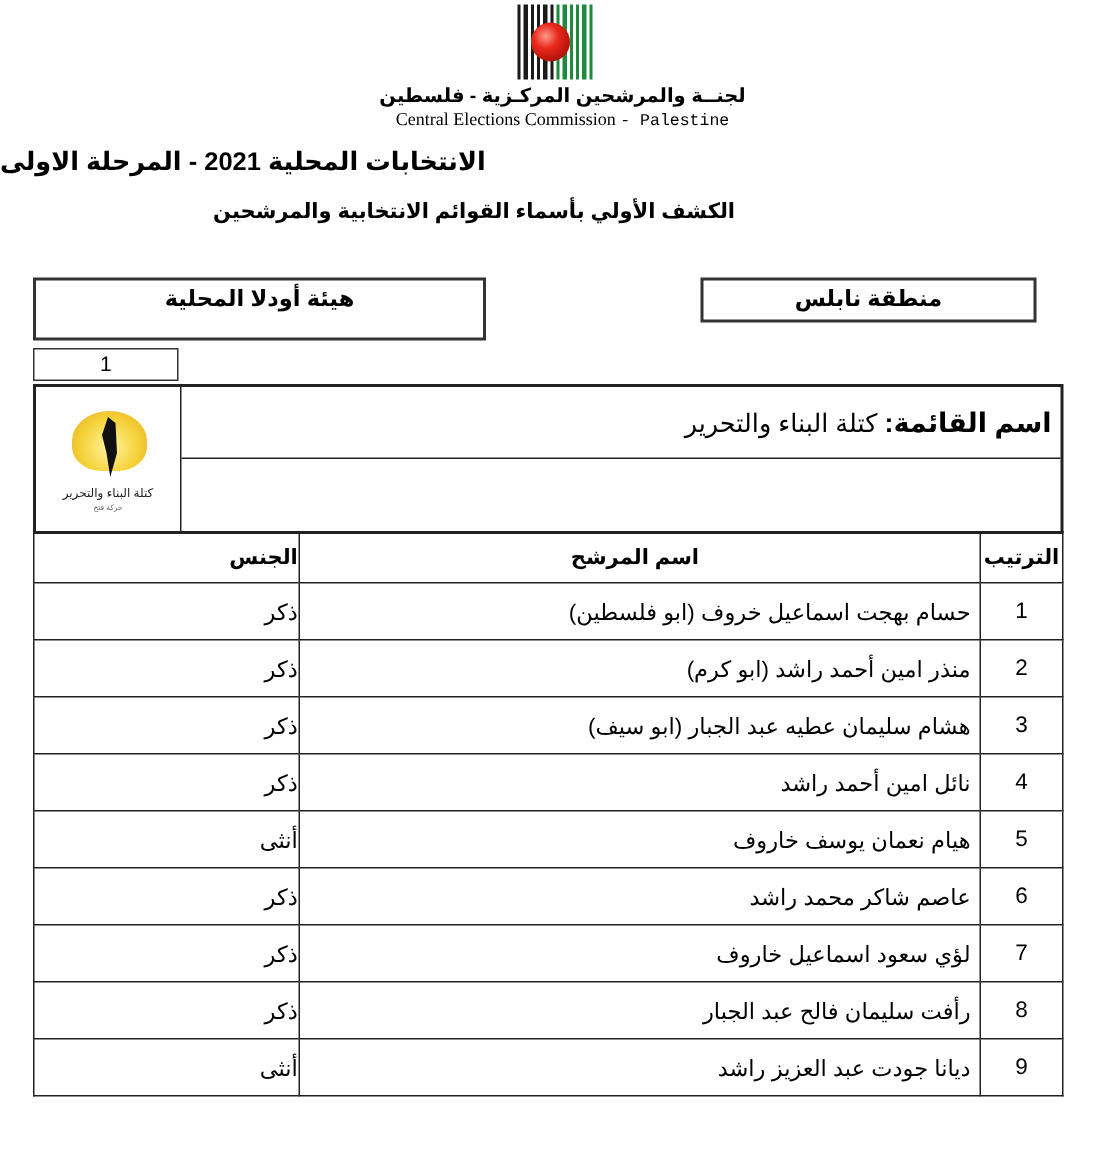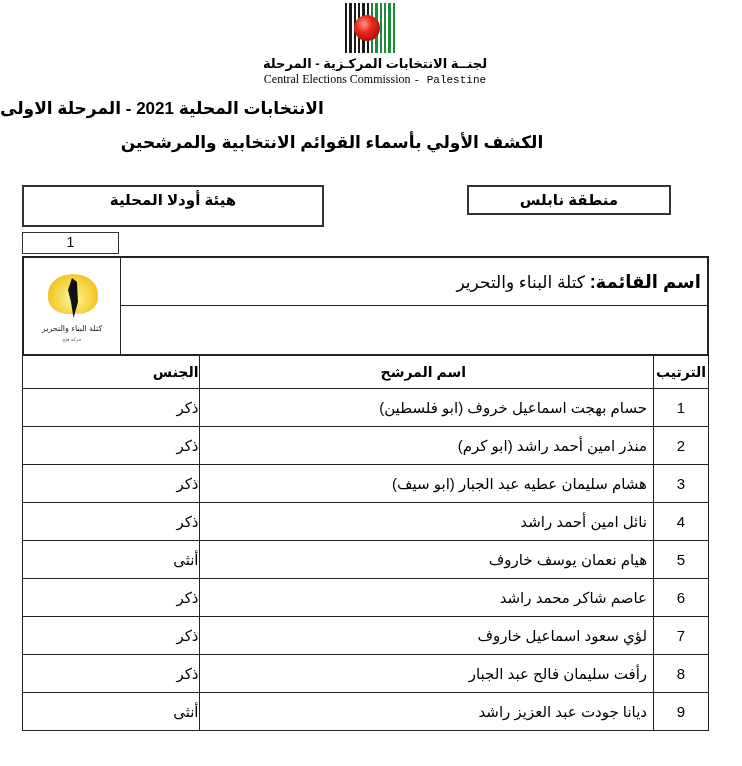--- a/index.html
+++ b/index.html
@@ -7,24 +7,24 @@
   .abs { position:absolute; }
   .logo-wrap { left:340px; top:3px; width:62px; height:52px; }
   .bars { position:absolute; left:5px; top:0; width:50px; height:50px; display:flex; gap:2px; }
   .bar { width:3px; height:50px; }
   .ball { position:absolute; left:14px; top:12px; width:26px; height:26px; border-radius:50%;
           background:radial-gradient(circle at 38% 35%, #ff9a8a 0%, #e8291c 35%, #b01208 75%, #7a0a04 100%); }
   .org-ar { left:250px; top:56px; width:250px; text-align:center; font-size:13px; font-weight:bold; direction:rtl; }
   .org-en { left:250px; top:72px; width:250px; text-align:center; font-size:12px; font-family:"Liberation Serif", serif; }
   .org-en .small { font-size:11px;font-family:Liberation Mono, monospace; }
   .title1 { left:0; top:98px; width:742px; text-align:left; font-size:17px; font-weight:bold; direction:rtl; }
-  .title2 { left:16px; top:132px; width:632px; text-align:center; font-size:17px; font-weight:bold; direction:rtl; }
+  .title2 { left:0; top:132px; width:632px; text-align:center; font-size:14px; font-weight:bold; direction:rtl; }
   .box { border:2px solid #333; box-sizing:border-box; text-align:center; font-weight:bold; font-size:15px; direction:rtl; line-height:26px; }
   .box-auth { left:22px; top:185px; width:302px; height:42px; }
-  .box-region { left:467px; top:185px; width:204px; height:30px; }
+  .box-region { left:467px; top:185px; width:224px; height:30px; }
   .box-num { left:22px; top:232px; width:97px; height:22px; font-weight:normal; font-size:14px; line-height:18px; border-width:1.5px; }
   .list-box { left:22px; top:256px; width:687px; height:100px; border:2px solid #222; box-sizing:border-box; }
   .logo-cell { position:absolute; left:0; top:0; width:96px; height:96px; border-right:1.5px solid #222; }
   .party-emblem { position:absolute; left:18px; top:10px; width:62px; height:62px; }
   .emblem-sun { position:absolute; left:6px; top:6px; width:50px; height:40px; border-radius:50% 50% 40% 40%;
                background:radial-gradient(circle at 50% 60%, #fff3a0 0%, #f5d23a 55%, #e6a91a 100%); }
   .emblem-map { position:absolute; left:26px; top:10px; width:10px; height:40px; background:#111; clip-path:polygon(40% 0, 90% 10%, 100% 60%, 55% 100%, 30% 60%, 0 30%); }
   .emblem-text { position:absolute; left:0; top:66px; width:96px; text-align:center; font-size:8px; direction:rtl; color:#222; }
   .emblem-sub { position:absolute; left:0; top:78px; width:96px; text-align:center; font-size:5px; color:#666; }
   .list-row { position:absolute; left:97px; right:0; height:48px; box-sizing:border-box; direction:rtl; padding-right:6px; font-size:17px; line-height:48px; }
@@ -53,21 +53,21 @@
     <div class="bar" style="background:#1a1a1a"></div>
     <div class="bar" style="background:#1e8a3c"></div>
     <div class="bar" style="background:#1e8a3c"></div>
     <div class="bar" style="background:#1e8a3c"></div>
     <div class="bar" style="background:#1e8a3c"></div>
     <div class="bar" style="background:#1e8a3c"></div>
     <div class="bar" style="background:#1e8a3c"></div>
   </div>
   <div class="ball"></div>
 </div>
-<div class="abs org-ar">لجنــة الانتخابات المركـزية - المرحلة</div>
+<div class="abs org-ar">لجنــة والمرشحين المركـزية - فلسطين</div>
 <div class="abs org-en">
   <span>Central Elections Commission</span>
   <span class="small">- Palestine</span>
 </div>
 
 <div class="abs title1">الانتخابات المحلية 2021  - المرحلة الاولى</div>
 <div class="abs title2">الكشف الأولي بأسماء القوائم الانتخابية والمرشحين</div>
 
 <div class="abs box box-auth">هيئة أودلا المحلية</div>
 <div class="abs box box-region">منطقة نابلس</div>

